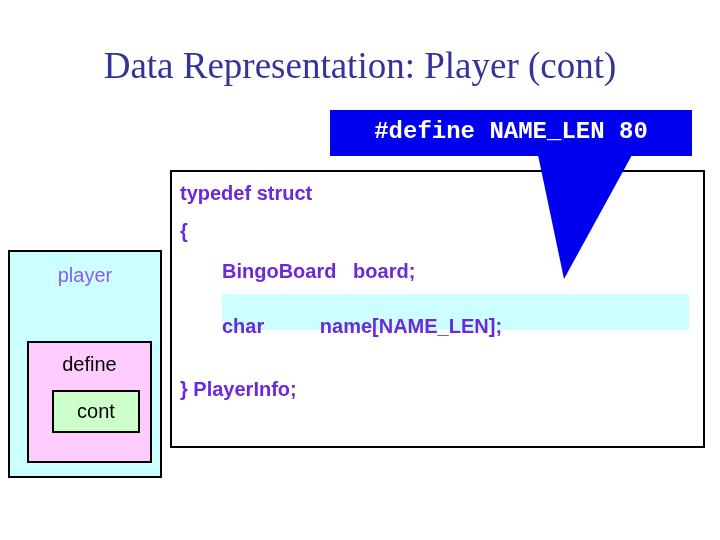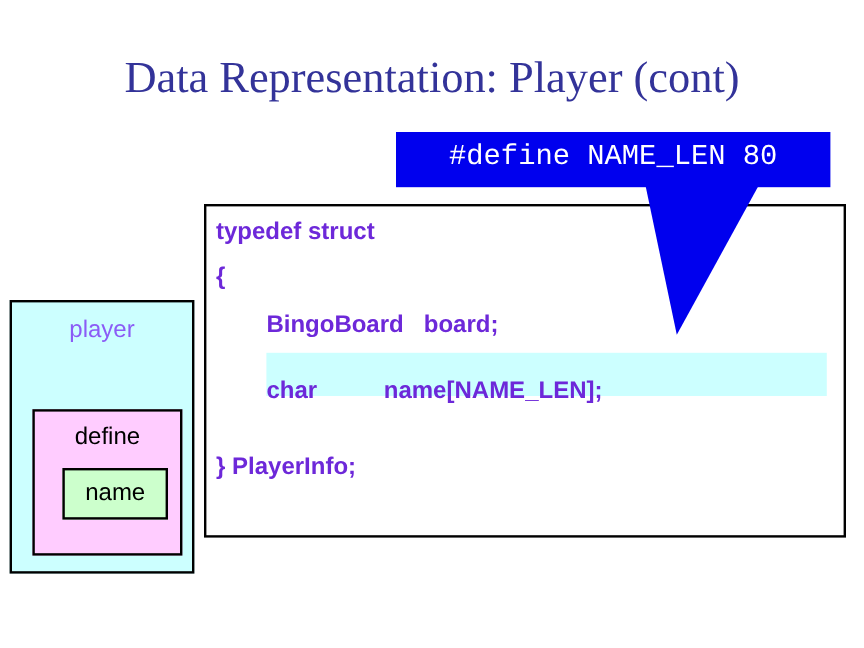--- a/index.html
+++ b/index.html
@@ -137,21 +137,21 @@
     background: #0000ee;
     z-index: 5;
   }
   #callout-text {
     position: absolute;
     left: 0;
     top: 6px;
     width: 362px;
     text-align: center;
     font-family: "Liberation Mono", "DejaVu Sans Mono", monospace;
-    font-weight: normal;
+    font-weight: bold;
     font-size: 24px;
     line-height: 32px;
     color: #ffffff;
     white-space: pre;
   }
   #callout-tail {
     position: absolute;
     left: 528px;
     top: 155px;
     width: 110px;
@@ -178,21 +178,21 @@
 
   <div id="slide-title">Data Representation: Player (cont)</div>
 
   <div id="diagram-player">
     <div id="diagram-player-label">player</div>
 
     <div id="diagram-board">
       <div id="diagram-board-label">define</div>
 
       <div id="diagram-cell">
-        <div id="diagram-cell-label">name</div>
+        <div id="diagram-cell-label">cont</div>
       </div>
     </div>
   </div>
 
   <div id="code-box">
     <div class="code-line" id="code-line-1">typedef struct</div>
 
     <div class="code-line" id="code-line-2">{</div>
 
     <div class="code-line" id="code-line-3">BingoBoard   board;</div>

